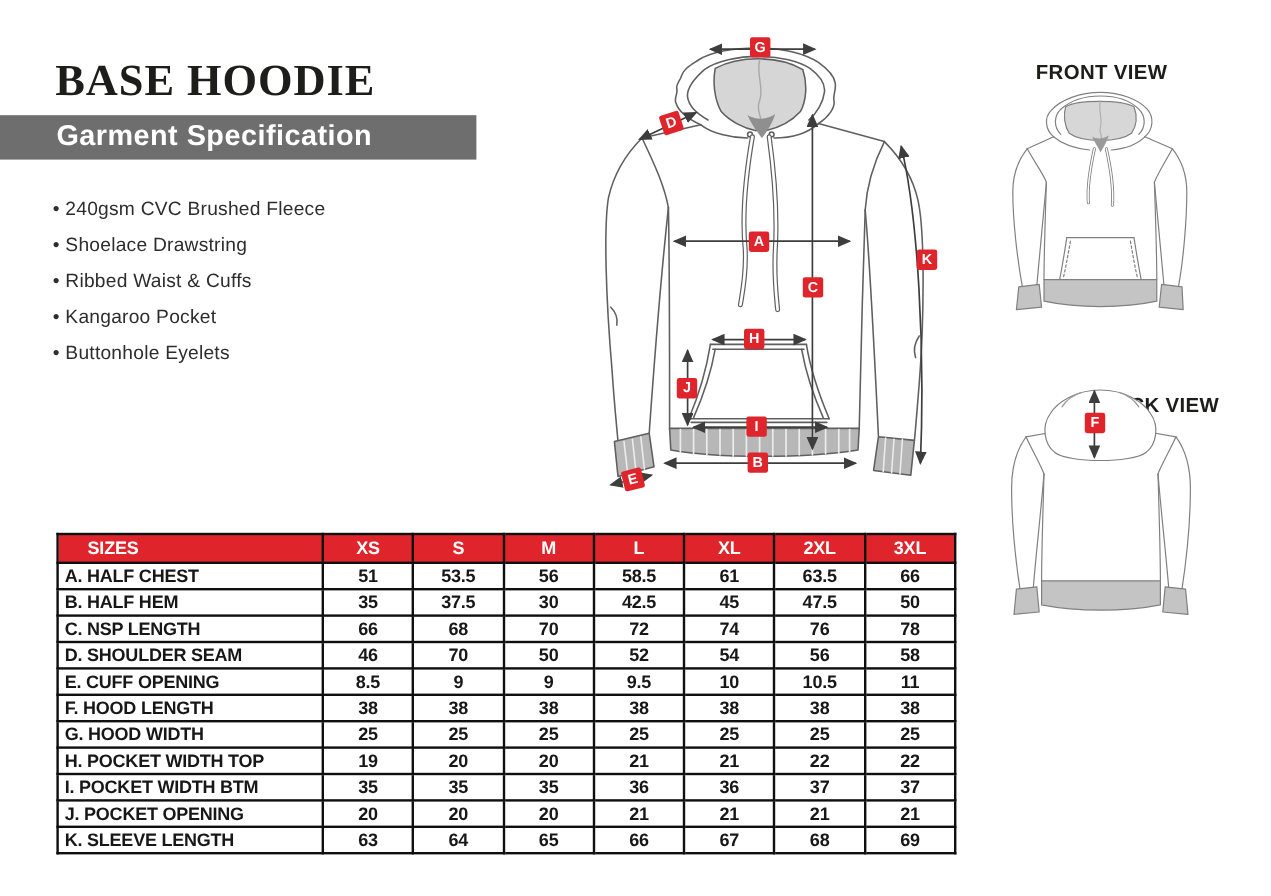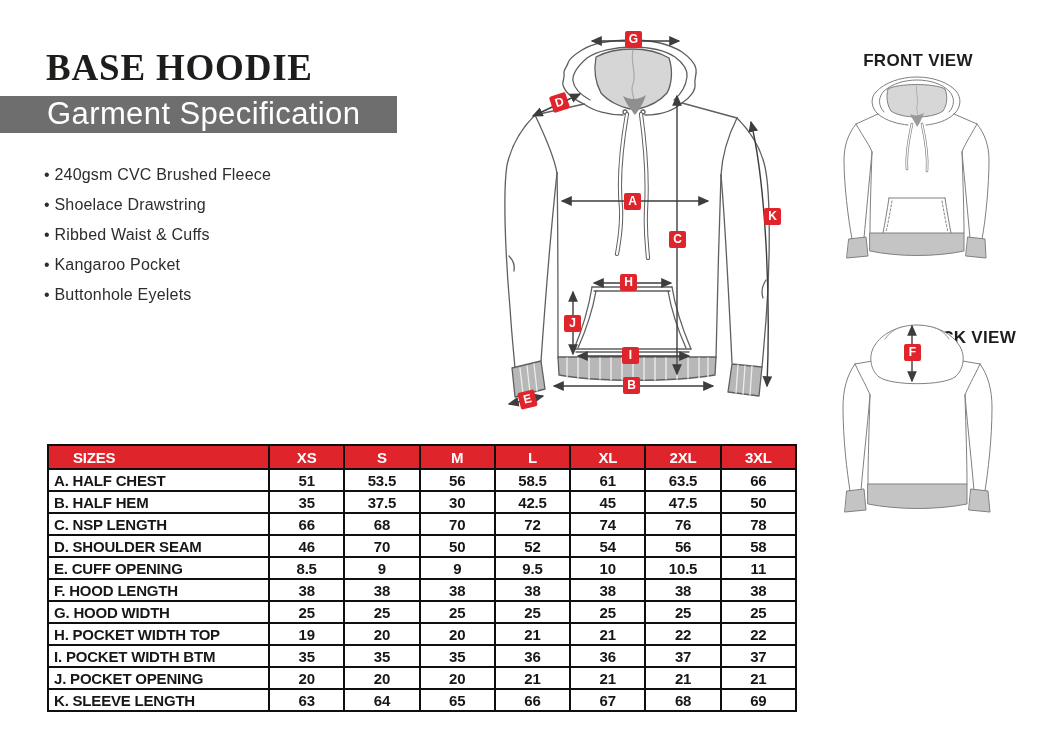--- a/index.html
+++ b/index.html
@@ -4,22 +4,22 @@
 <style>
   * { margin:0; padding:0; box-sizing:border-box; }
   html,body { background:#ffffff; }
   body { font-family:"Liberation Sans", sans-serif; }
   .sheet { position:relative; width:1059px; height:747px; background:#fff; overflow:hidden; }
 
   
   .title { position:absolute; left:46px; top:46px; font-size:37px; font-weight:800;
            letter-spacing:0.8px; color:#1d1d1b;font-family:Liberation Serif, serif; }
   .banner { position:absolute; left:0; top:96px; width:397px; height:37px; background:#6e6e6e; }
-  .banner span { display:block; padding-left:47px; line-height:36px; font-size:31px;
-                 color:#ffffff; letter-spacing:0.4px; font-weight:400; }
+  .banner span { display:block; padding-left:47px; line-height:36px; font-size:24px;
+                 color:#ffffff; letter-spacing:0.4px; font-weight:700; }
 
   
   .features { position:absolute; left:44px; top:166px; list-style:none; }
   .features li { font-size:16px; color:#2d2d2d; margin-bottom:12px; letter-spacing:0.2px; }
   .features li::before { content:"• "; color:#2d2d2d; }
 
   
   .main-diagram { position:absolute; left:475px; top:8px; width:330px; height:412px; }
   .view-title { position:absolute; width:160px; text-align:center; font-size:17px;
                 font-weight:700; color:#1d1d1b; letter-spacing:0.3px; }

